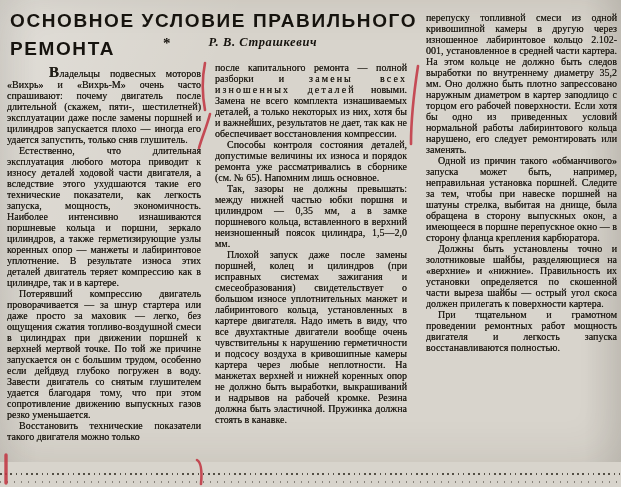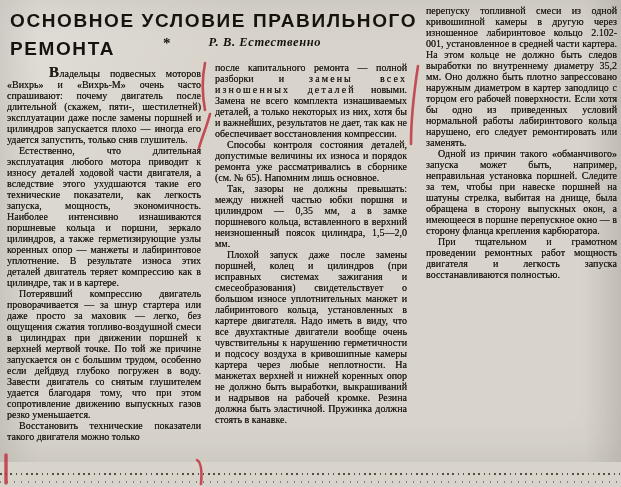--- a/index.html
+++ b/index.html
@@ -38,21 +38,21 @@
     text-align:justify;
     color:var(--ink);
     text-shadow:0 0 .45px rgba(25,20,10,.85);
     overflow:hidden;
   }
   .col p{margin:0;padding:0;text-indent:12px;}
   .col p.no-indent{text-indent:0;}
   .col p.big-indent{text-indent:42px;}
   .col1{left:7px;  top:67px; width:194px;height:392px;}
   .col2{left:215px; top:62px; width:192px;height:397px;}
-  .col3{left:426px; top:5px;  width:191px;height:456px;}
+  .col3{left:426px; top:12px;  width:191px;height:456px;}
   .lead-initial{
     font-size:15px;font-weight:bold;line-height:10px;letter-spacing:.5px;
   }
   .spaced{letter-spacing:2.1px;}
   .pen-overlay{position:absolute;left:0;top:0;pointer-events:none;}
   .dotted-rule{
     position:absolute;height:2px;
     background:repeating-linear-gradient(90deg, rgba(60,55,45,.85) 0 1.6px, rgba(0,0,0,0) 1.6px 5.2px);
   }
   .dotted-rule.r2{
@@ -62,41 +62,42 @@
 </head>
 <body>
 
 <div class="page">
 
   <div class="title-block">
     <div class="title-line1">ОСНОВНОЕ УСЛОВИЕ ПРАВИЛЬНОГО</div>
     <div class="title-row2">
       <span class="title-line2">РЕМОНТА</span>
       <span class="title-asterisk">*</span>
-      <span class="author">Р. В. Естественно</span>
+      <span class="author">Р. В. Страшкевич</span>
     </div>
   </div>
 
   <div class="col col1">
     <p class="big-indent"><span class="lead-initial">В</span><span>ладельцы подвесных моторов «Вихрь» и «Вихрь-М» очень часто спрашивают: почему двигатель после длительной (скажем, пяти-, шестилетней) эксплуатации даже после замены поршней и цилиндров запускается плохо — иногда его удается запустить, только сняв глушитель.</span></p>
     <p>Естественно, что длительная эксплуатация любого мотора приводит к износу деталей ходовой части двигателя, а вследствие этого ухудшаются такие его технические показатели, как легкость запуска, мощность, экономичность. Наиболее интенсивно изнашиваются поршневые кольца и поршни, зеркало цилиндров, а также герметизирующие узлы коренных опор — манжеты и лабиринтовое уплотнение. В результате износа этих деталей двигатель теряет компрессию как в цилиндре, так и в картере.</p>
     <p>Потерявший компрессию двигатель проворачивается — за шнур стартера или даже просто за маховик — легко, без ощущения сжатия топливо-воздушной смеси в цилиндрах при движении поршней к верхней мертвой точке. По той же причине запускается он с большим трудом, особенно если дейдвуд глубоко погружен в воду. Завести двигатель со снятым глушителем удается благодаря тому, что при этом сопротивление движению выпускных газов резко уменьшается.</p>
     <p>Восстановить технические показатели такого двигателя можно только</p>
   </div>
 
   <div class="col col2">
     <p class="no-indent"><span>после капитального ремонта — полной разборки и </span><span class="spaced">замены всех изношенных деталей</span><span> новыми. Замена не всего комплекта изнашиваемых деталей, а только некоторых из них, хотя бы и важнейших, результатов не дает, так как не обеспечивает восстановления компрессии.</span></p>
     <p>Способы контроля состояния деталей, допустимые величины их износа и порядок ремонта уже рассматривались в сборнике (см. № 65). Напомним лишь основное.</p>
     <p>Так, зазоры не должны превышать: между нижней частью юбки поршня и цилиндром — 0,35 мм, а в замке поршневого кольца, вставленного в верхний неизношенный поясок цилиндра, 1,5—2,0 мм.</p>
     <p>Плохой запуск даже после замены поршней, колец и цилиндров (при исправных системах зажигания и смесеобразования) свидетельствует о большом износе уплотнительных манжет и лабиринтового кольца, установленных в картере двигателя. Надо иметь в виду, что все двухтактные двигатели вообще очень чувствительны к нарушению герметичности и подсосу воздуха в кривошипные камеры картера через любые неплотности. На манжетах верхней и нижней коренных опор не должно быть выработки, выкрашиваний и надрывов на рабочей кромке. Резина должна быть эластичной. Пружинка должна стоять в канавке.</p>
   </div>
 
   <div class="col col3">
     <p class="no-indent">перепуску топливной смеси из одной кривошипной камеры в другую через изношенное лабиринтовое кольцо 2.102-001, установленное в средней части картера. На этом кольце не должно быть следов выработки по внутреннему диаметру 35,2 мм. Оно должно быть плотно запрессовано наружным диаметром в картер заподлицо с торцом его рабочей поверхности. Если хотя бы одно из приведенных условий нормальной работы лабиринтового кольца нарушено, его следует ремонтировать или заменять.</p>
     <p>Одной из причин такого «обманчивого» запуска может быть, например, неправильная установка поршней. Следите за тем, чтобы при навеске поршней на шатуны стрелка, выбитая на днище, была обращена в сторону выпускных окон, а имеющееся в поршне перепускное окно — в сторону фланца крепления карбюратора.</p>
+    <p>Должны быть установлены точно и золотниковые шайбы, разделяющиеся на «верхние» и «нижние». Правильность их установки определяется по скошенной части выреза шайбы — острый угол скоса должен прилегать к поверхности картера.</p>
     <p>При тщательном и грамотном проведении ремонтных работ мощность двигателя и легкость запуска восстанавливаются полностью.</p>
   </div>
 
   <div class="dotted-rule" style="left:0;top:473px;width:621px;"></div>
   <div class="dotted-rule r2" style="left:0;top:481px;width:621px;"></div>
 
   <svg class="pen-overlay" width="621" height="487" viewBox="0 0 621 487">
     <g stroke="#c23844" stroke-width="2.6" fill="none" stroke-linecap="round" opacity="0.88">
       <path d="M205,63 C202,78 202,94 205,110"></path>
       <path d="M210,114 C207,126 202,137 199,148"></path>

